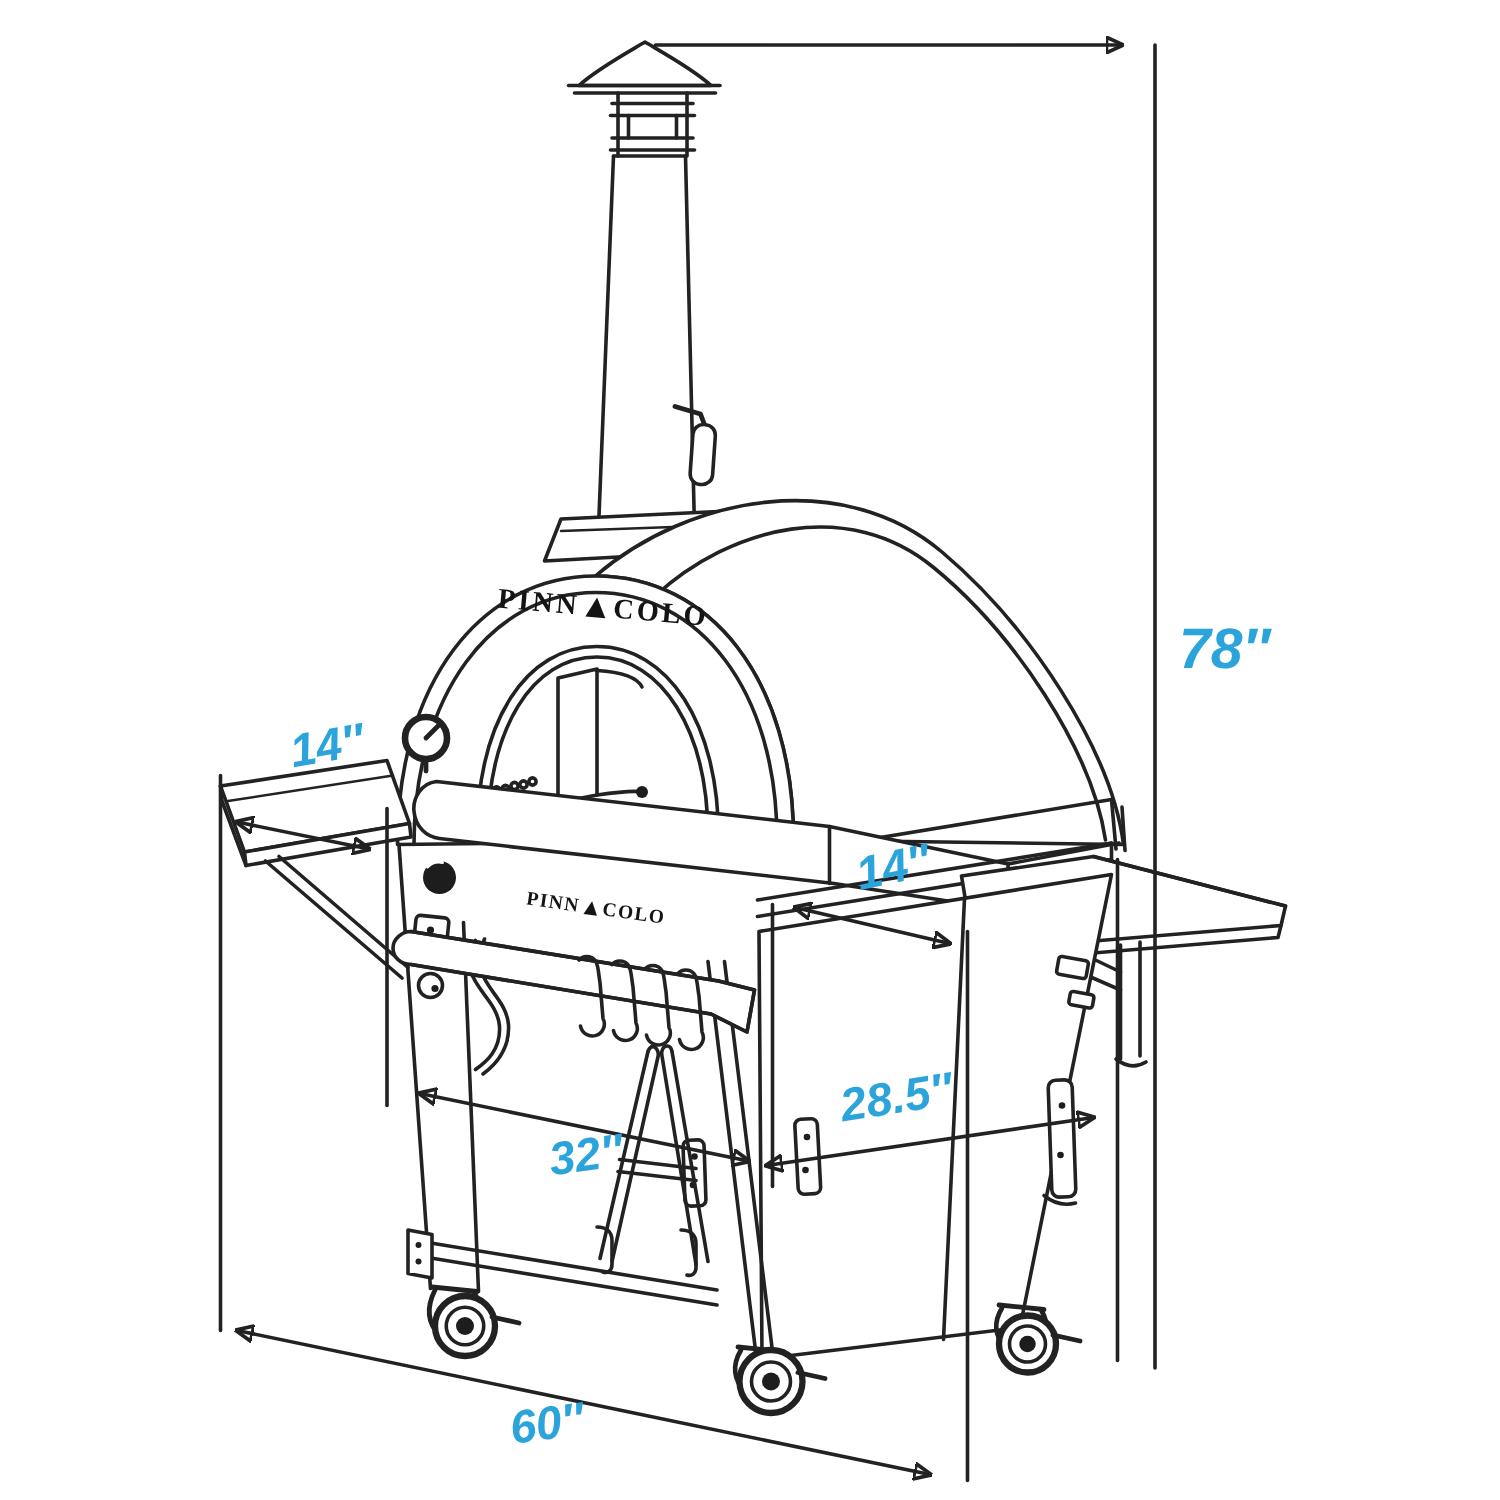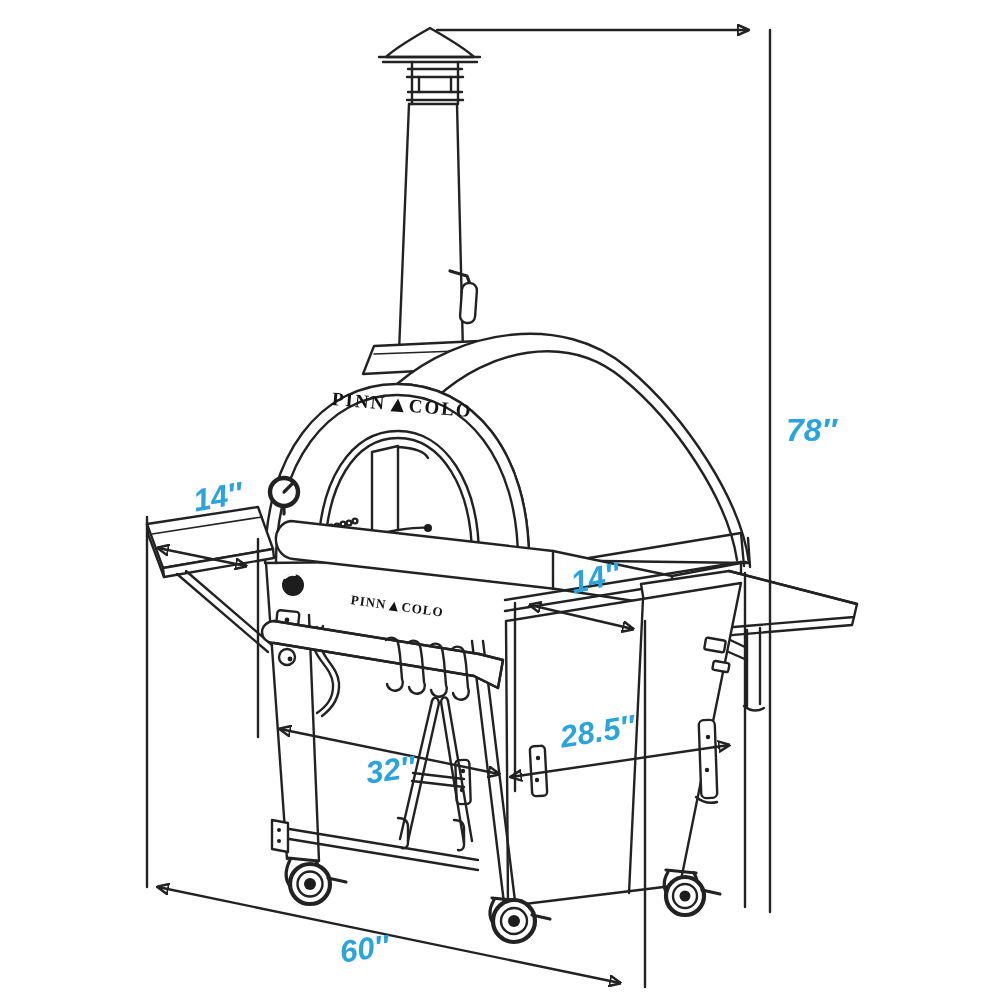--- a/index.html
+++ b/index.html
@@ -9,21 +9,21 @@
   .lineart path,.lineart line,.lineart circle,.lineart rect,.lineart polyline{
       stroke:#222;stroke-width:2.4;fill:none;stroke-linecap:round;stroke-linejoin:round;}
   .lineart .fillw{fill:#fff;}
   .lineart .ink{fill:#1d1d1d;stroke:none;}
   .lineart .thick{stroke-width:3.2;}
   .lineart .thin{stroke-width:1.6;}
   .dim{stroke:#2BA3DB;stroke-width:5;fill:none;}
   .dim-label{position:absolute;color:#2BA3DB;font-style:italic;font-weight:bold;
       font-size:31px;line-height:1;white-space:nowrap;transform-origin:left top;
       font-family:"Liberation Sans",sans-serif;}
-  .dim-label.big{font-size:32px;}
+  .dim-label.big{font-size:38px;}
   .wordmark{position:absolute;color:#141414;font-family:"Liberation Serif",serif;
       font-weight:bold;white-space:nowrap;transform-origin:left top;line-height:1;}
   .wordmark .mark{font-size:1.2em;letter-spacing:0;vertical-align:-1px;}
   .wm-top{font-size:19px;letter-spacing:2px;}
   .wm-bottom{font-size:13px;letter-spacing:1px;}
 </style>
 </head>
 <body>
 
 <div class="stage">

